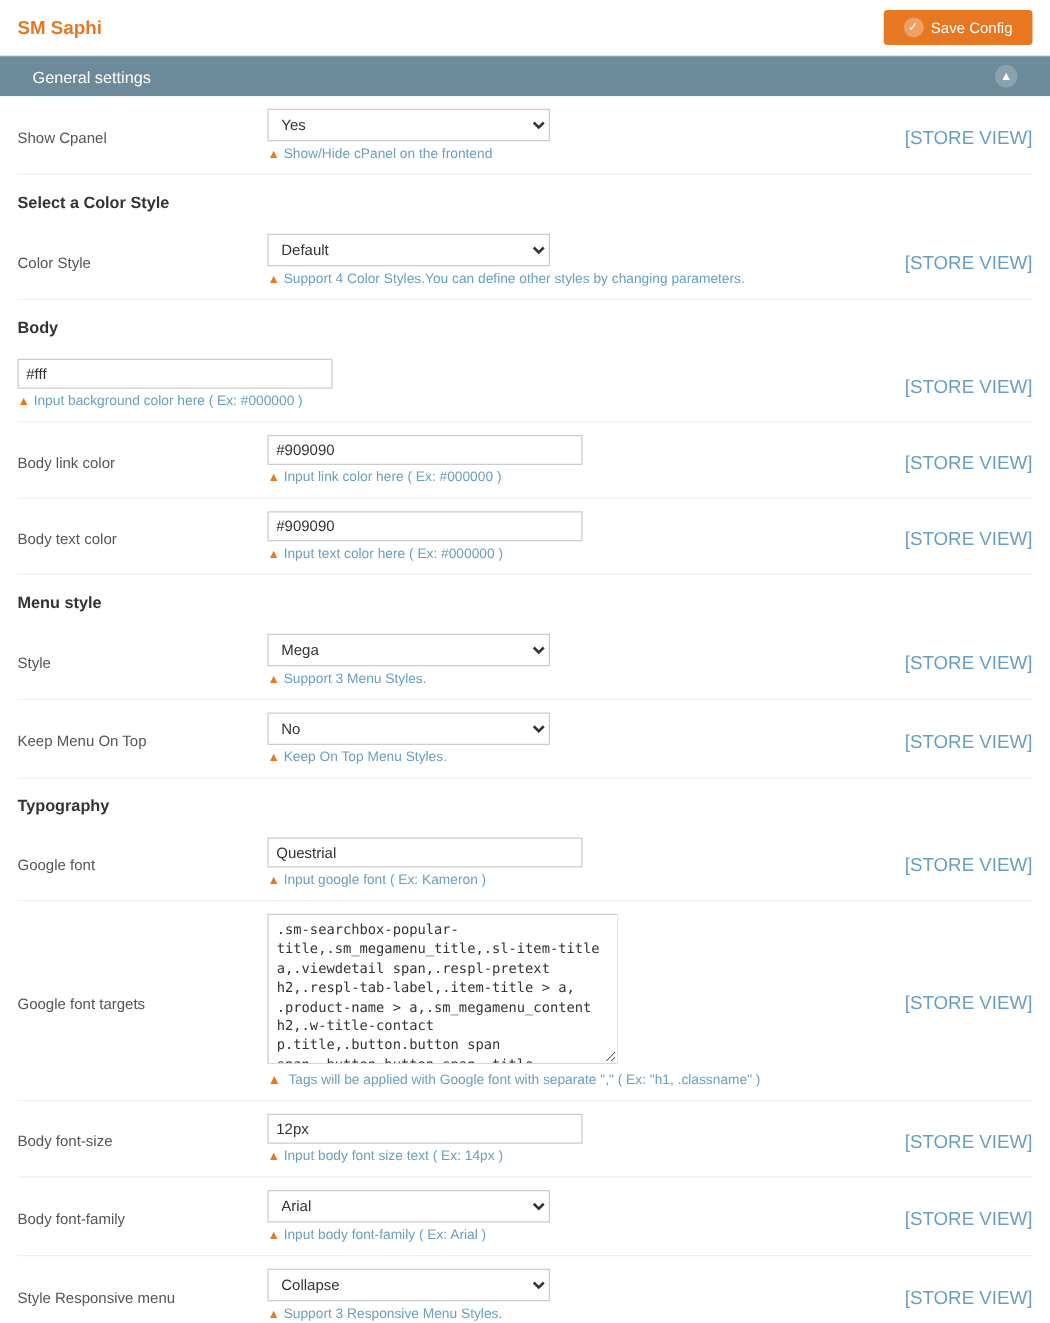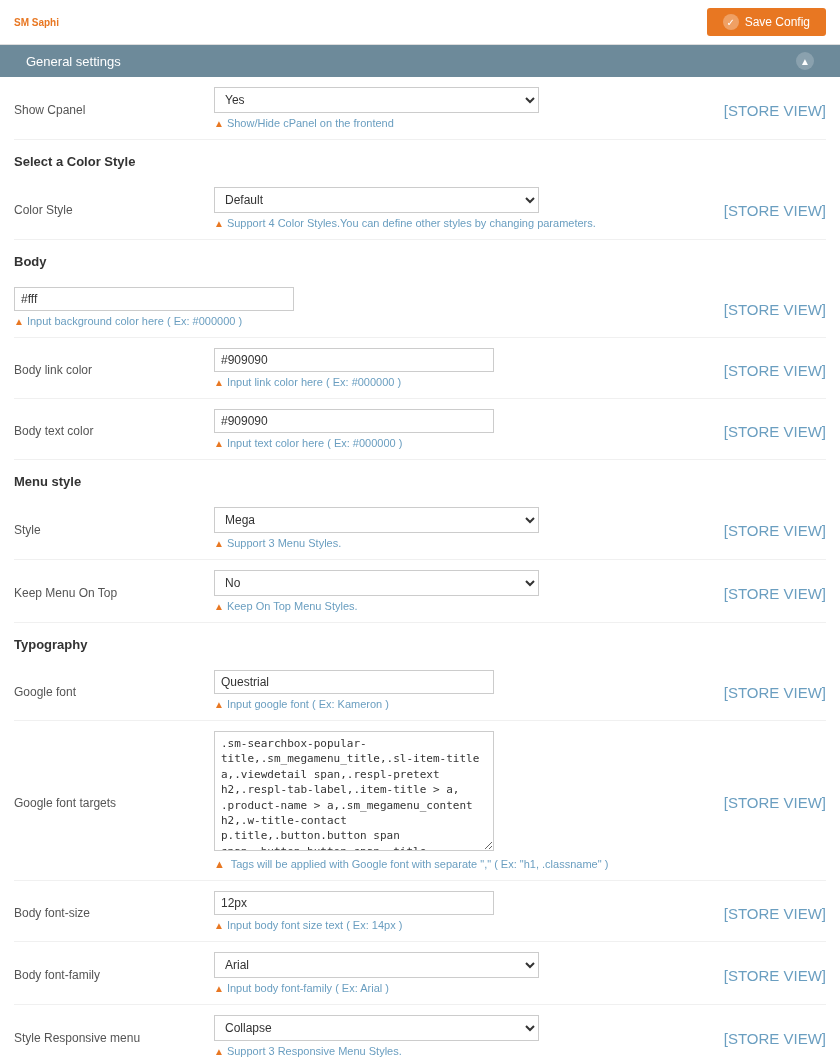--- a/index.html
+++ b/index.html
@@ -12,21 +12,21 @@
     .top-bar {
       background: #fff;
       border-bottom: 1px solid #ddd;
       padding: 8px 14px;
       display: flex;
       align-items: center;
       justify-content: space-between;
     }
     .app-title {
       color: #e87722;
-      font-size: 10px;
+      font-size: 15px;
       font-weight: bold;
       text-align: right;
     }
     .save-btn {
       background: #e87722;
       color: #fff;
       border: none;
       padding: 6px 16px;
       border-radius: 3px;
       font-size: 12px;
@@ -112,30 +112,30 @@
       margin-top: 1px;
     }
     .store-view {
       color: #6a9ec0;
       font-size: 15px;
       padding-top: 4px;
       margin-left: 24px;
       white-space: nowrap;
     }
     select.form-select {
-      width: 325px;
+      width: 226px;
       padding: 4px 6px;
       border: 1px solid #ccc;
       font-size: 12px;
       background: #fff;
       color: #333;
       cursor: pointer;
     }
     input.form-input {
-      width: 280px;
+      width: 252px;
       padding: 4px 6px;
       border: 1px solid #ccc;
       font-size: 12px;
       color: #333;
     }
     textarea.form-textarea {
       width: 280px;
       height: 120px;
       padding: 4px 6px;
       border: 1px solid #ccc;

